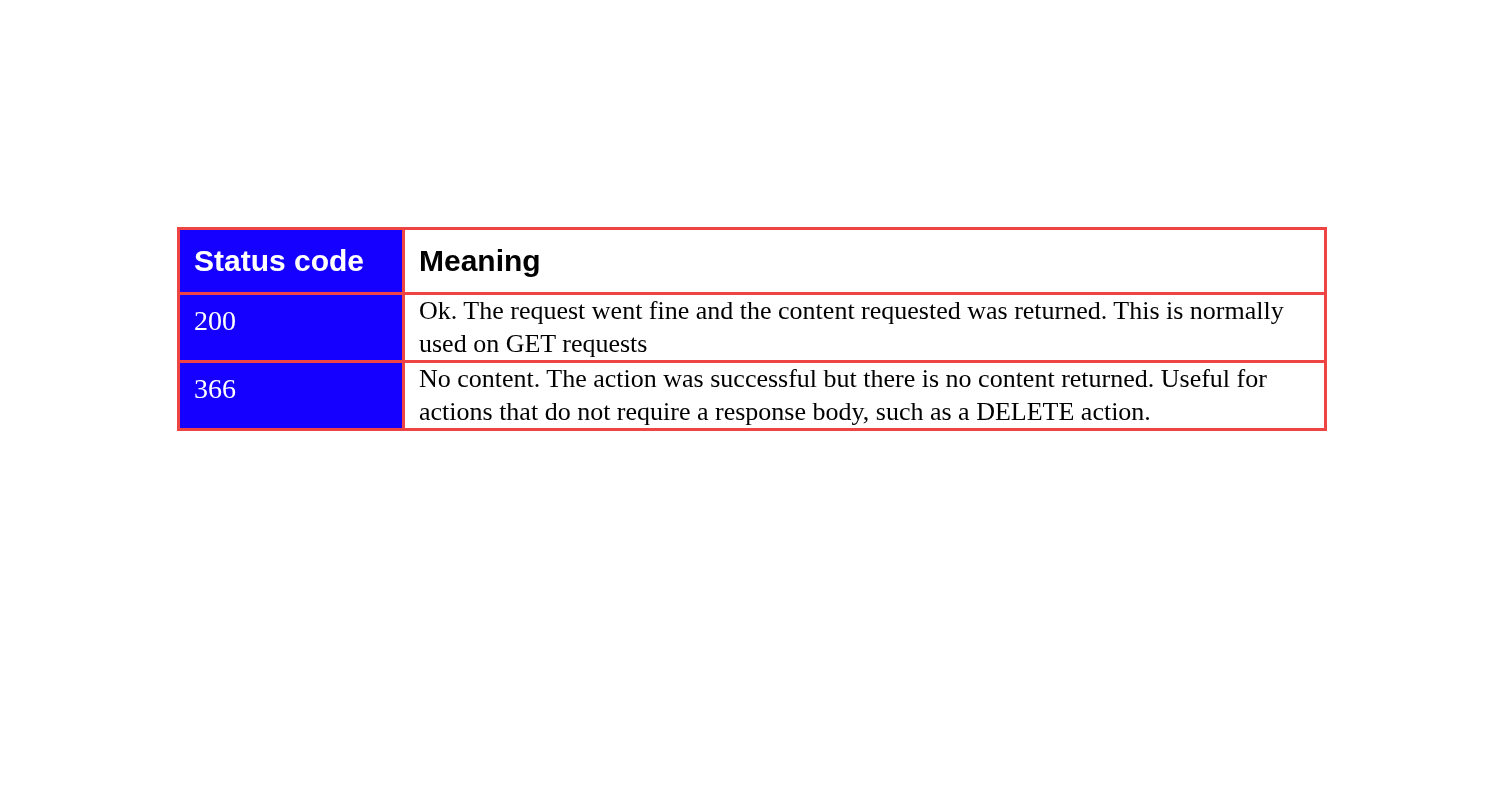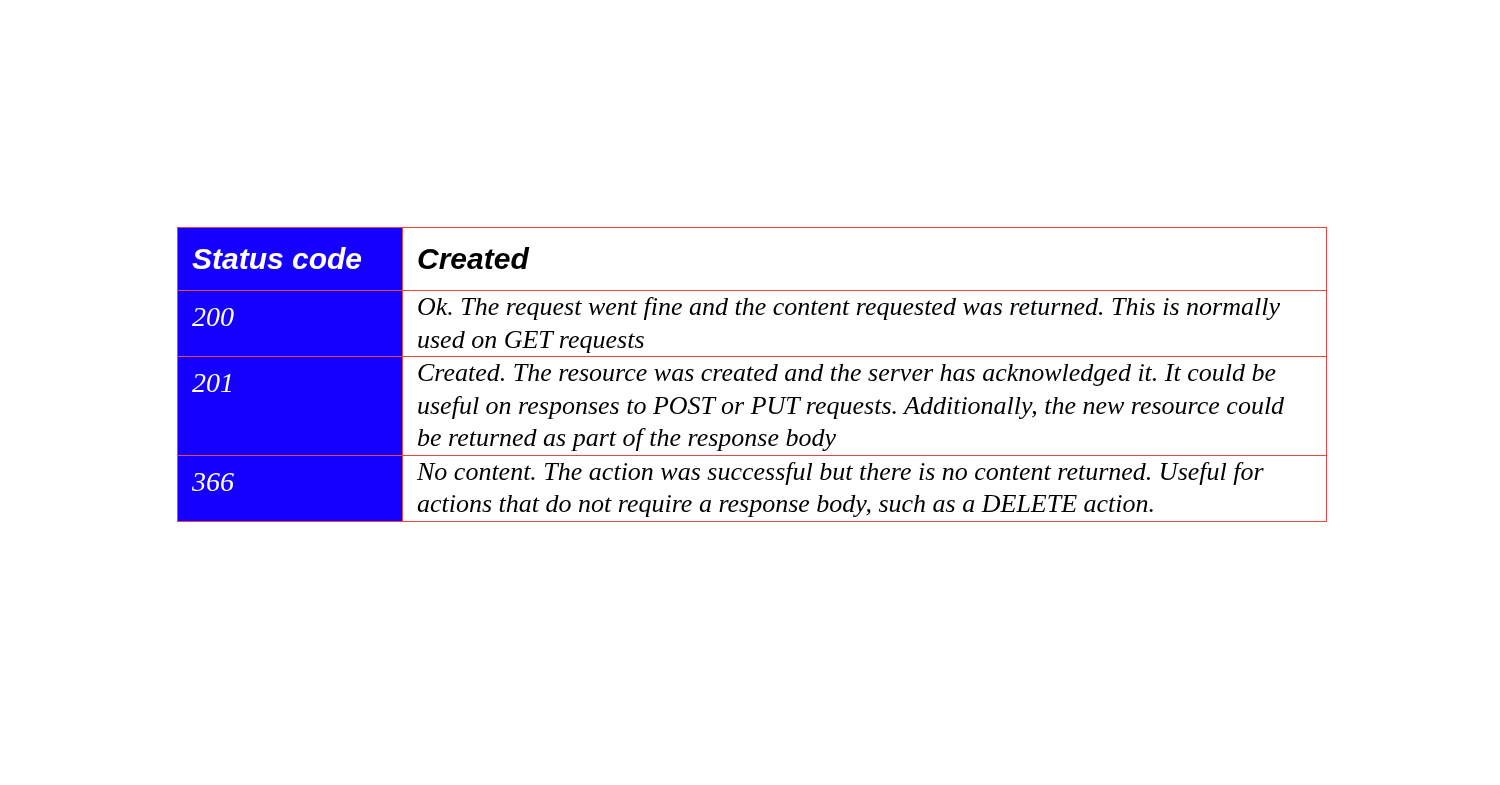--- a/index.html
+++ b/index.html
@@ -19,24 +19,23 @@
       left: 177px;
       top: 227px;
       width: 1150px;
     }
     table {
       width: 100%;
       border-collapse: collapse;
       table-layout: fixed;
     }
     th, td {
-      border: 1px solid #ef4444;
+      border: 3px solid #ef4444;
       vertical-align: top;
       text-align: left;
-      font-style: italic;
     }
     col.code-col {
       width: 225px;
     }
     col.meaning-col {
       width: auto;
     }
     th.header-code {
       background: #1500ff;
       color: #ffffff;
@@ -76,31 +75,27 @@
 
 <div class="table-container">
   <table>
     <colgroup>
       <col class="code-col">
       <col class="meaning-col">
     </colgroup>
     <thead>
       <tr>
         <th class="header-code">Status code</th>
-        <th class="header-meaning">Created</th>
+        <th class="header-meaning">Meaning</th>
       </tr>
     </thead>
     <tbody>
       <tr>
         <td class="code-cell">200</td>
         <td class="meaning-cell">Ok. The request went fine and the content requested was returned. This is normally used on GET requests</td>
-      </tr>
-      <tr>
-        <td class="code-cell">201</td>
-        <td class="meaning-cell">Created. The resource was created and the server has acknowledged it. It could be useful on responses to POST or PUT requests. Additionally, the new resource could be returned as part of the response body</td>
       </tr>
       <tr>
         <td class="code-cell">366</td>
         <td class="meaning-cell">No content. The action was successful but there is no content returned. Useful for actions that do not require a response body, such as a DELETE action.</td>
       </tr>
     </tbody>
   </table>
 </div>
 
 </body></html>

